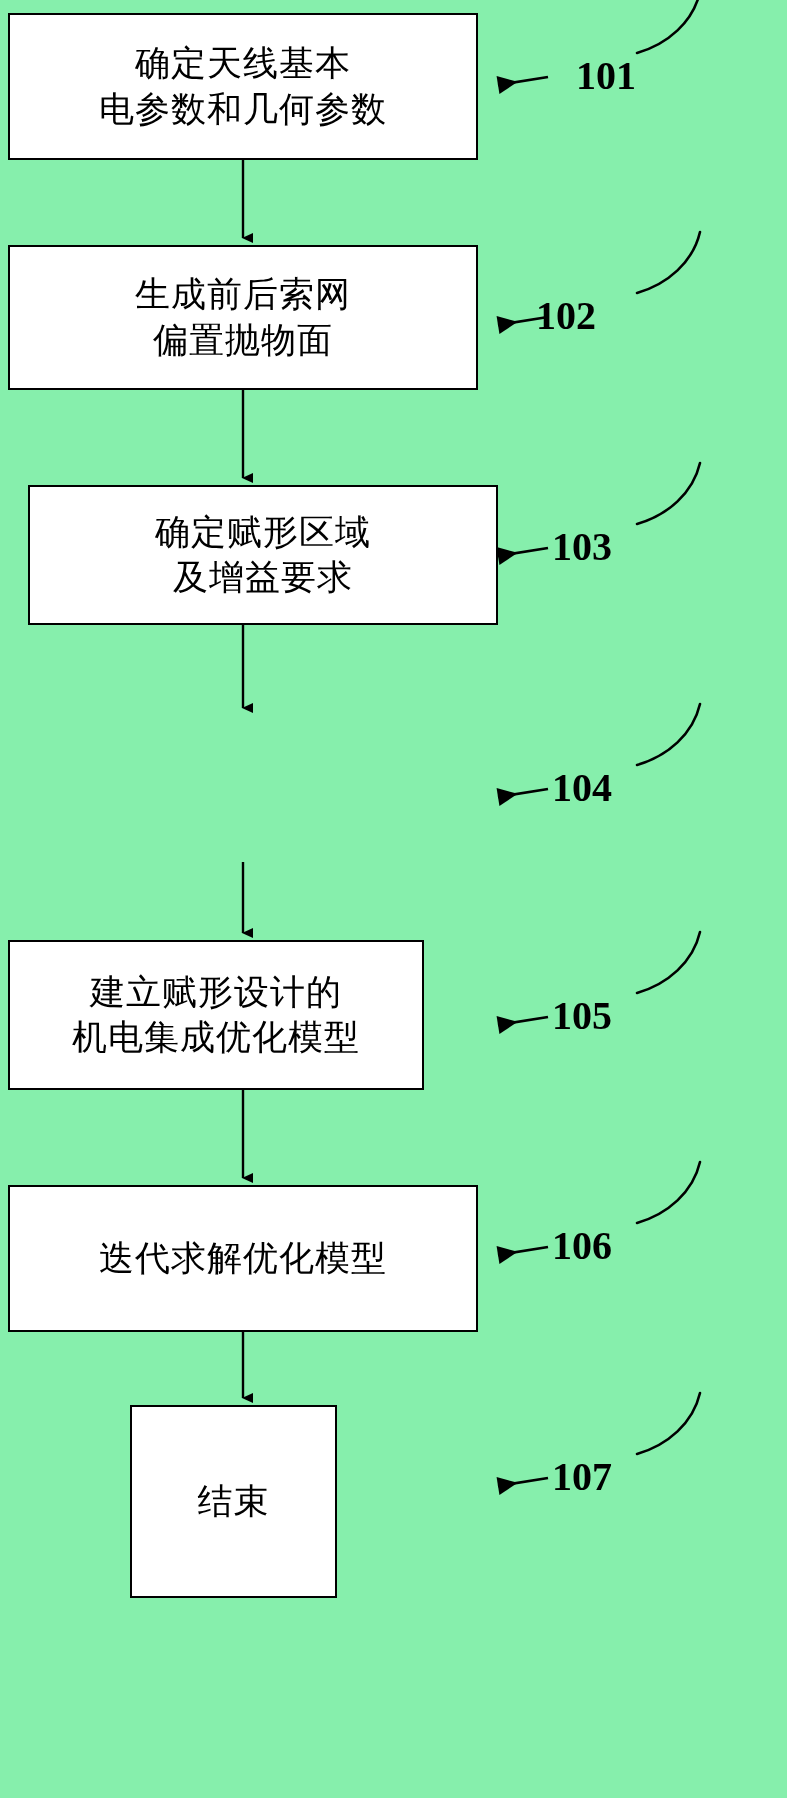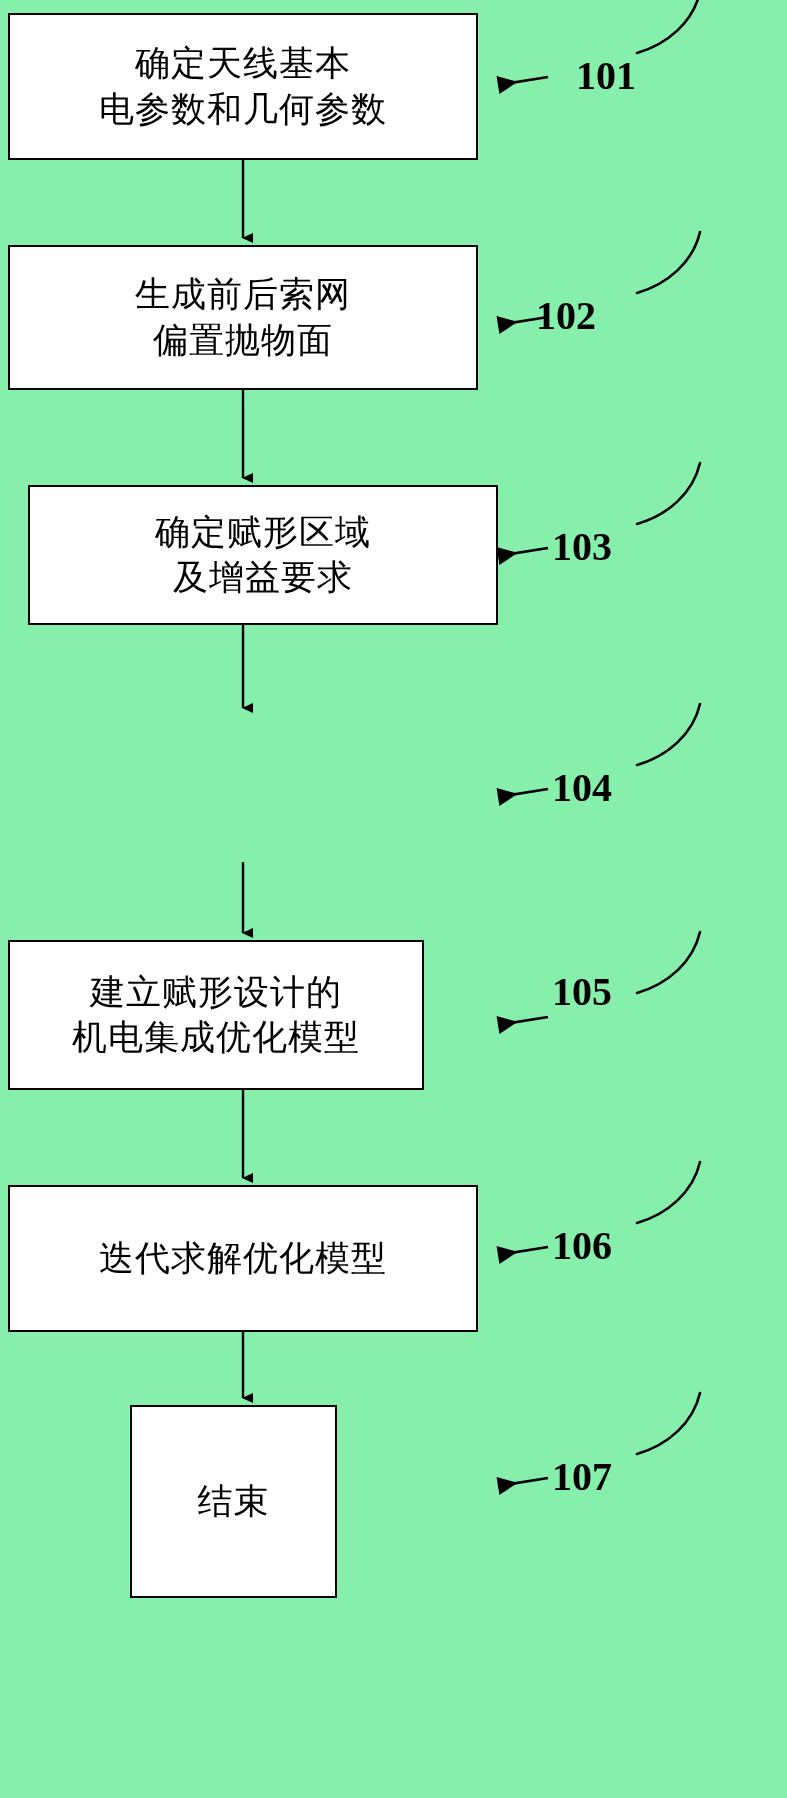--- a/index.html
+++ b/index.html
@@ -116,21 +116,21 @@
     <div class="line">及增益要求</div>
   </div>
   <div class="callout-num" style="left:552px; top:523px;">103</div>
 
   <div class="callout-num" style="left:552px; top:764px;">104</div>
 
   <div class="flow-box" style="left:8px; top:940px; width:416px; height:150px;">
     <div class="line">建立赋形设计的</div>
     <div class="line">机电集成优化模型</div>
   </div>
-  <div class="callout-num" style="left:552px; top:968px;">105</div>
+  <div class="callout-num" style="left:552px; top:992px;">105</div>
 
   <div class="flow-box" style="left:8px; top:1185px; width:470px; height:147px;">
     <div class="line">迭代求解优化模型</div>
   </div>
   <div class="callout-num" style="left:552px; top:1222px;">106</div>
 
   <div class="flow-box" style="left:130px; top:1405px; width:207px; height:193px;">
     <div class="line">结束</div>
   </div>
   <div class="callout-num" style="left:552px; top:1453px;">107</div>

